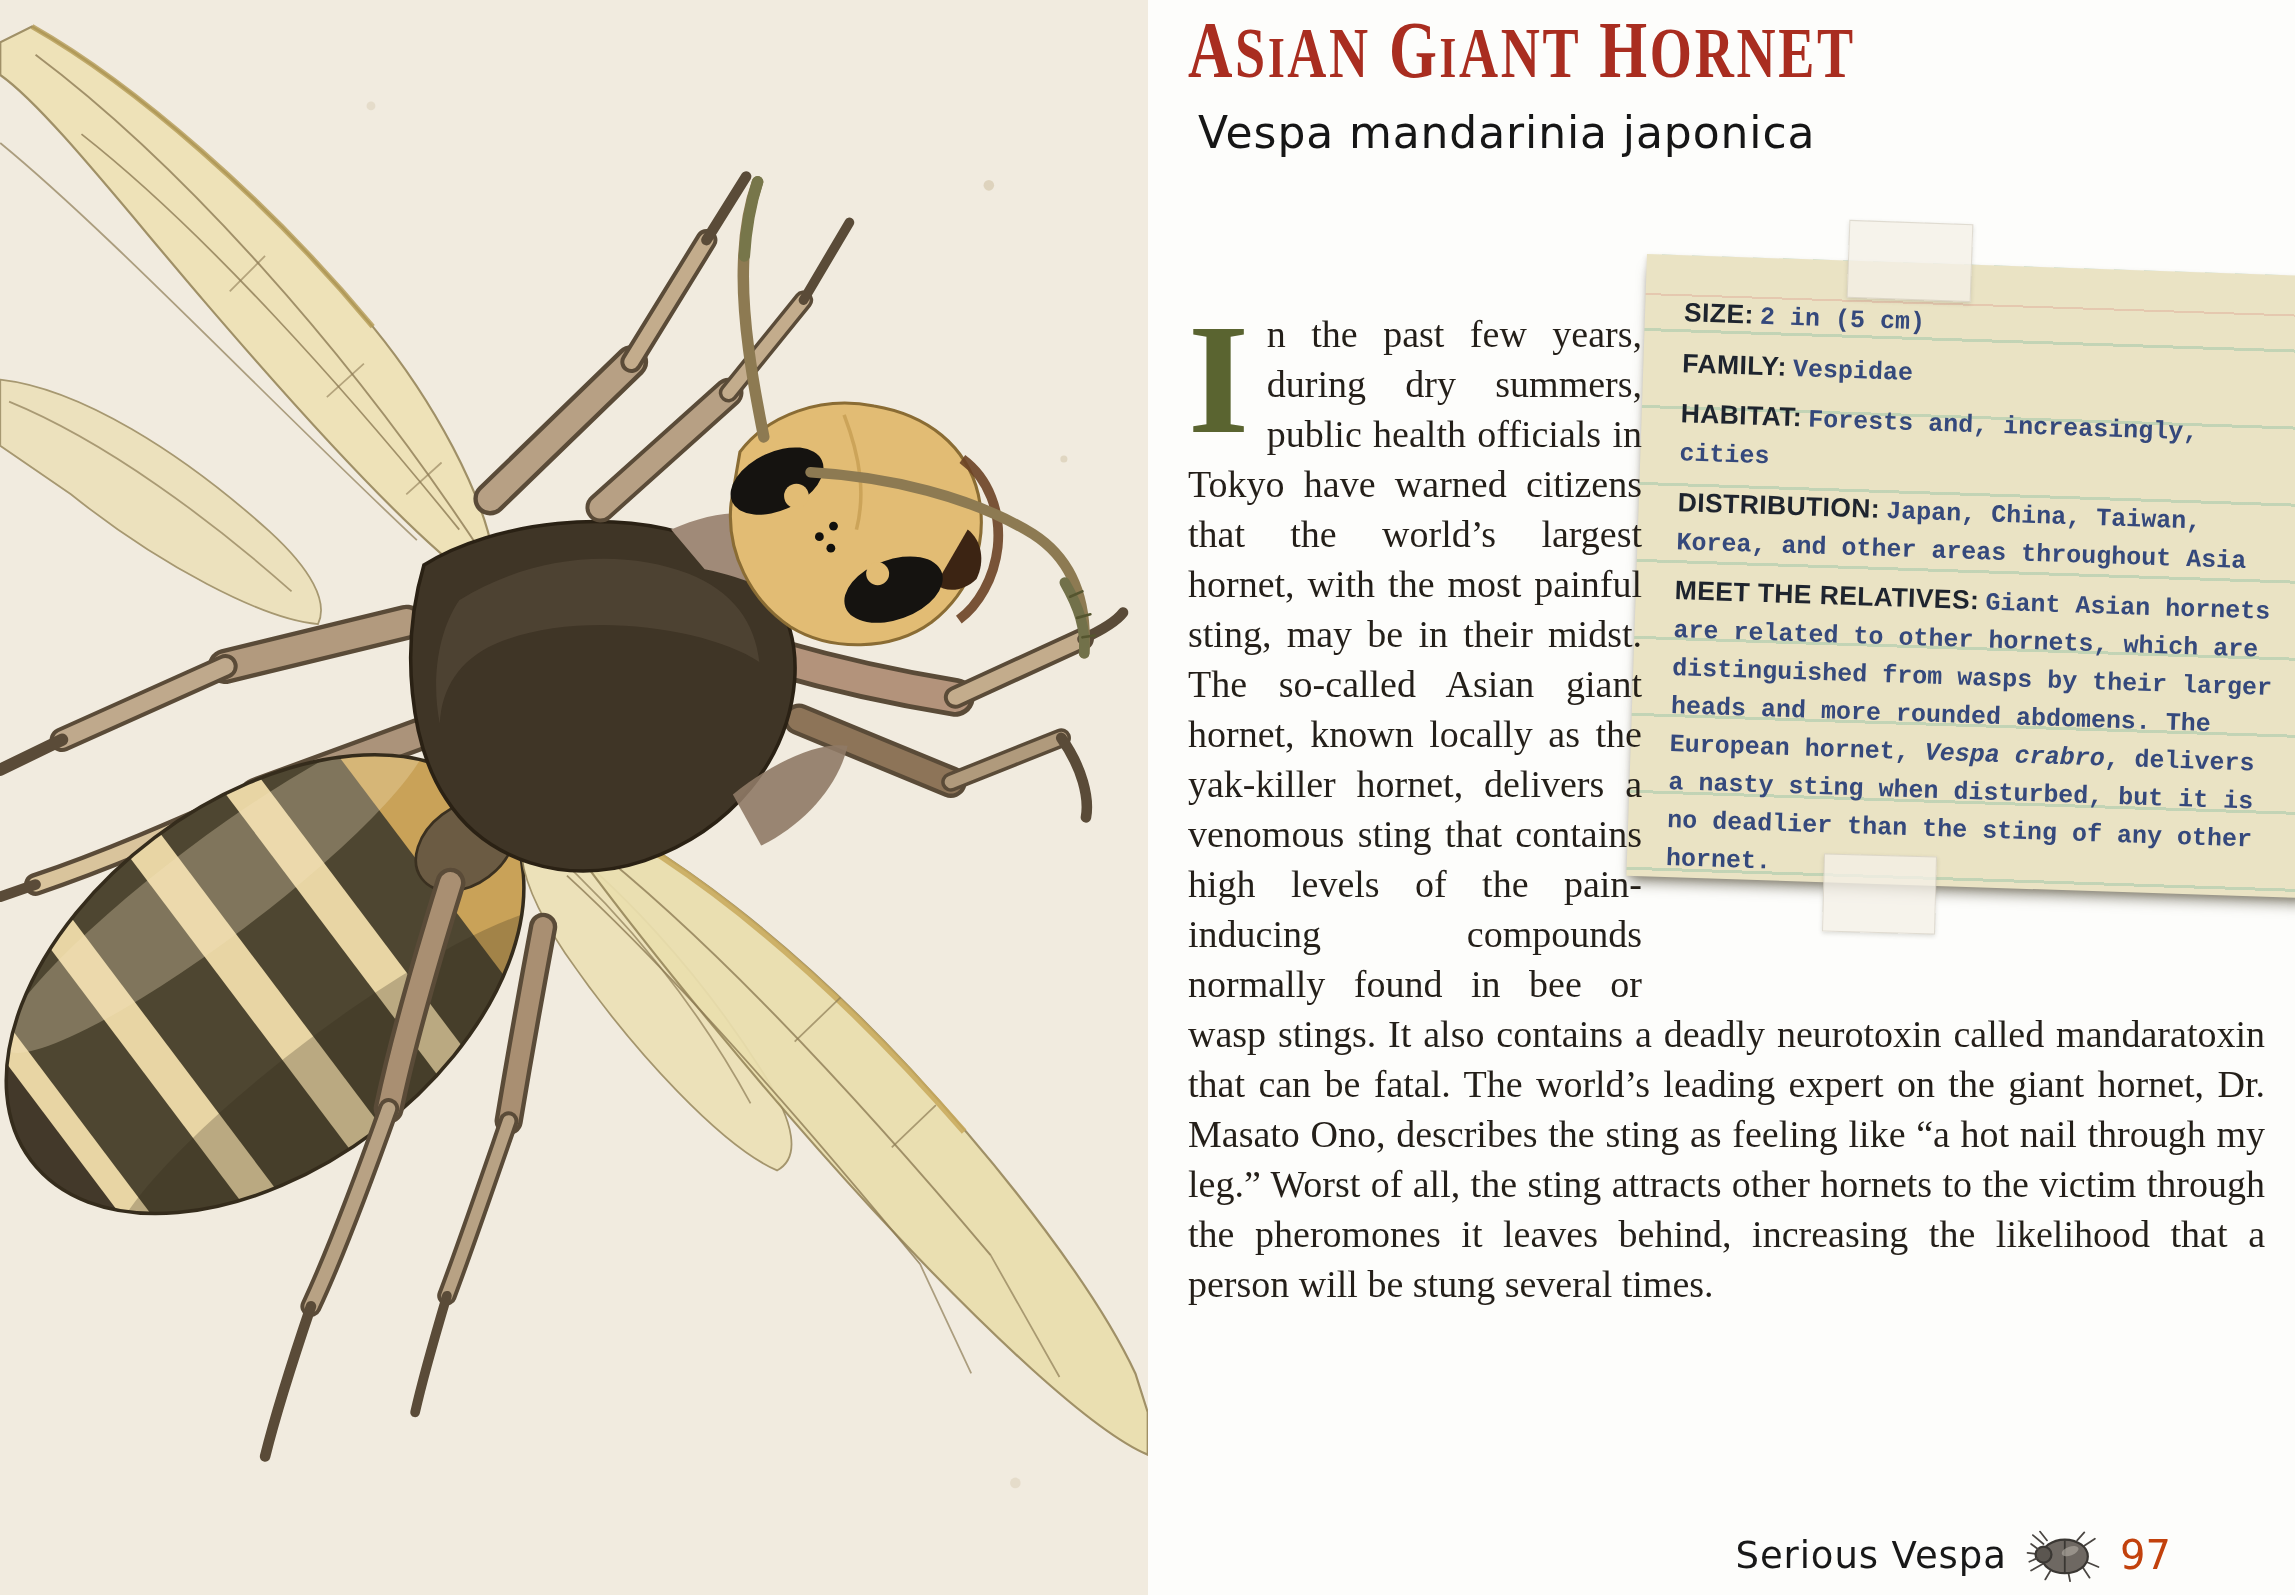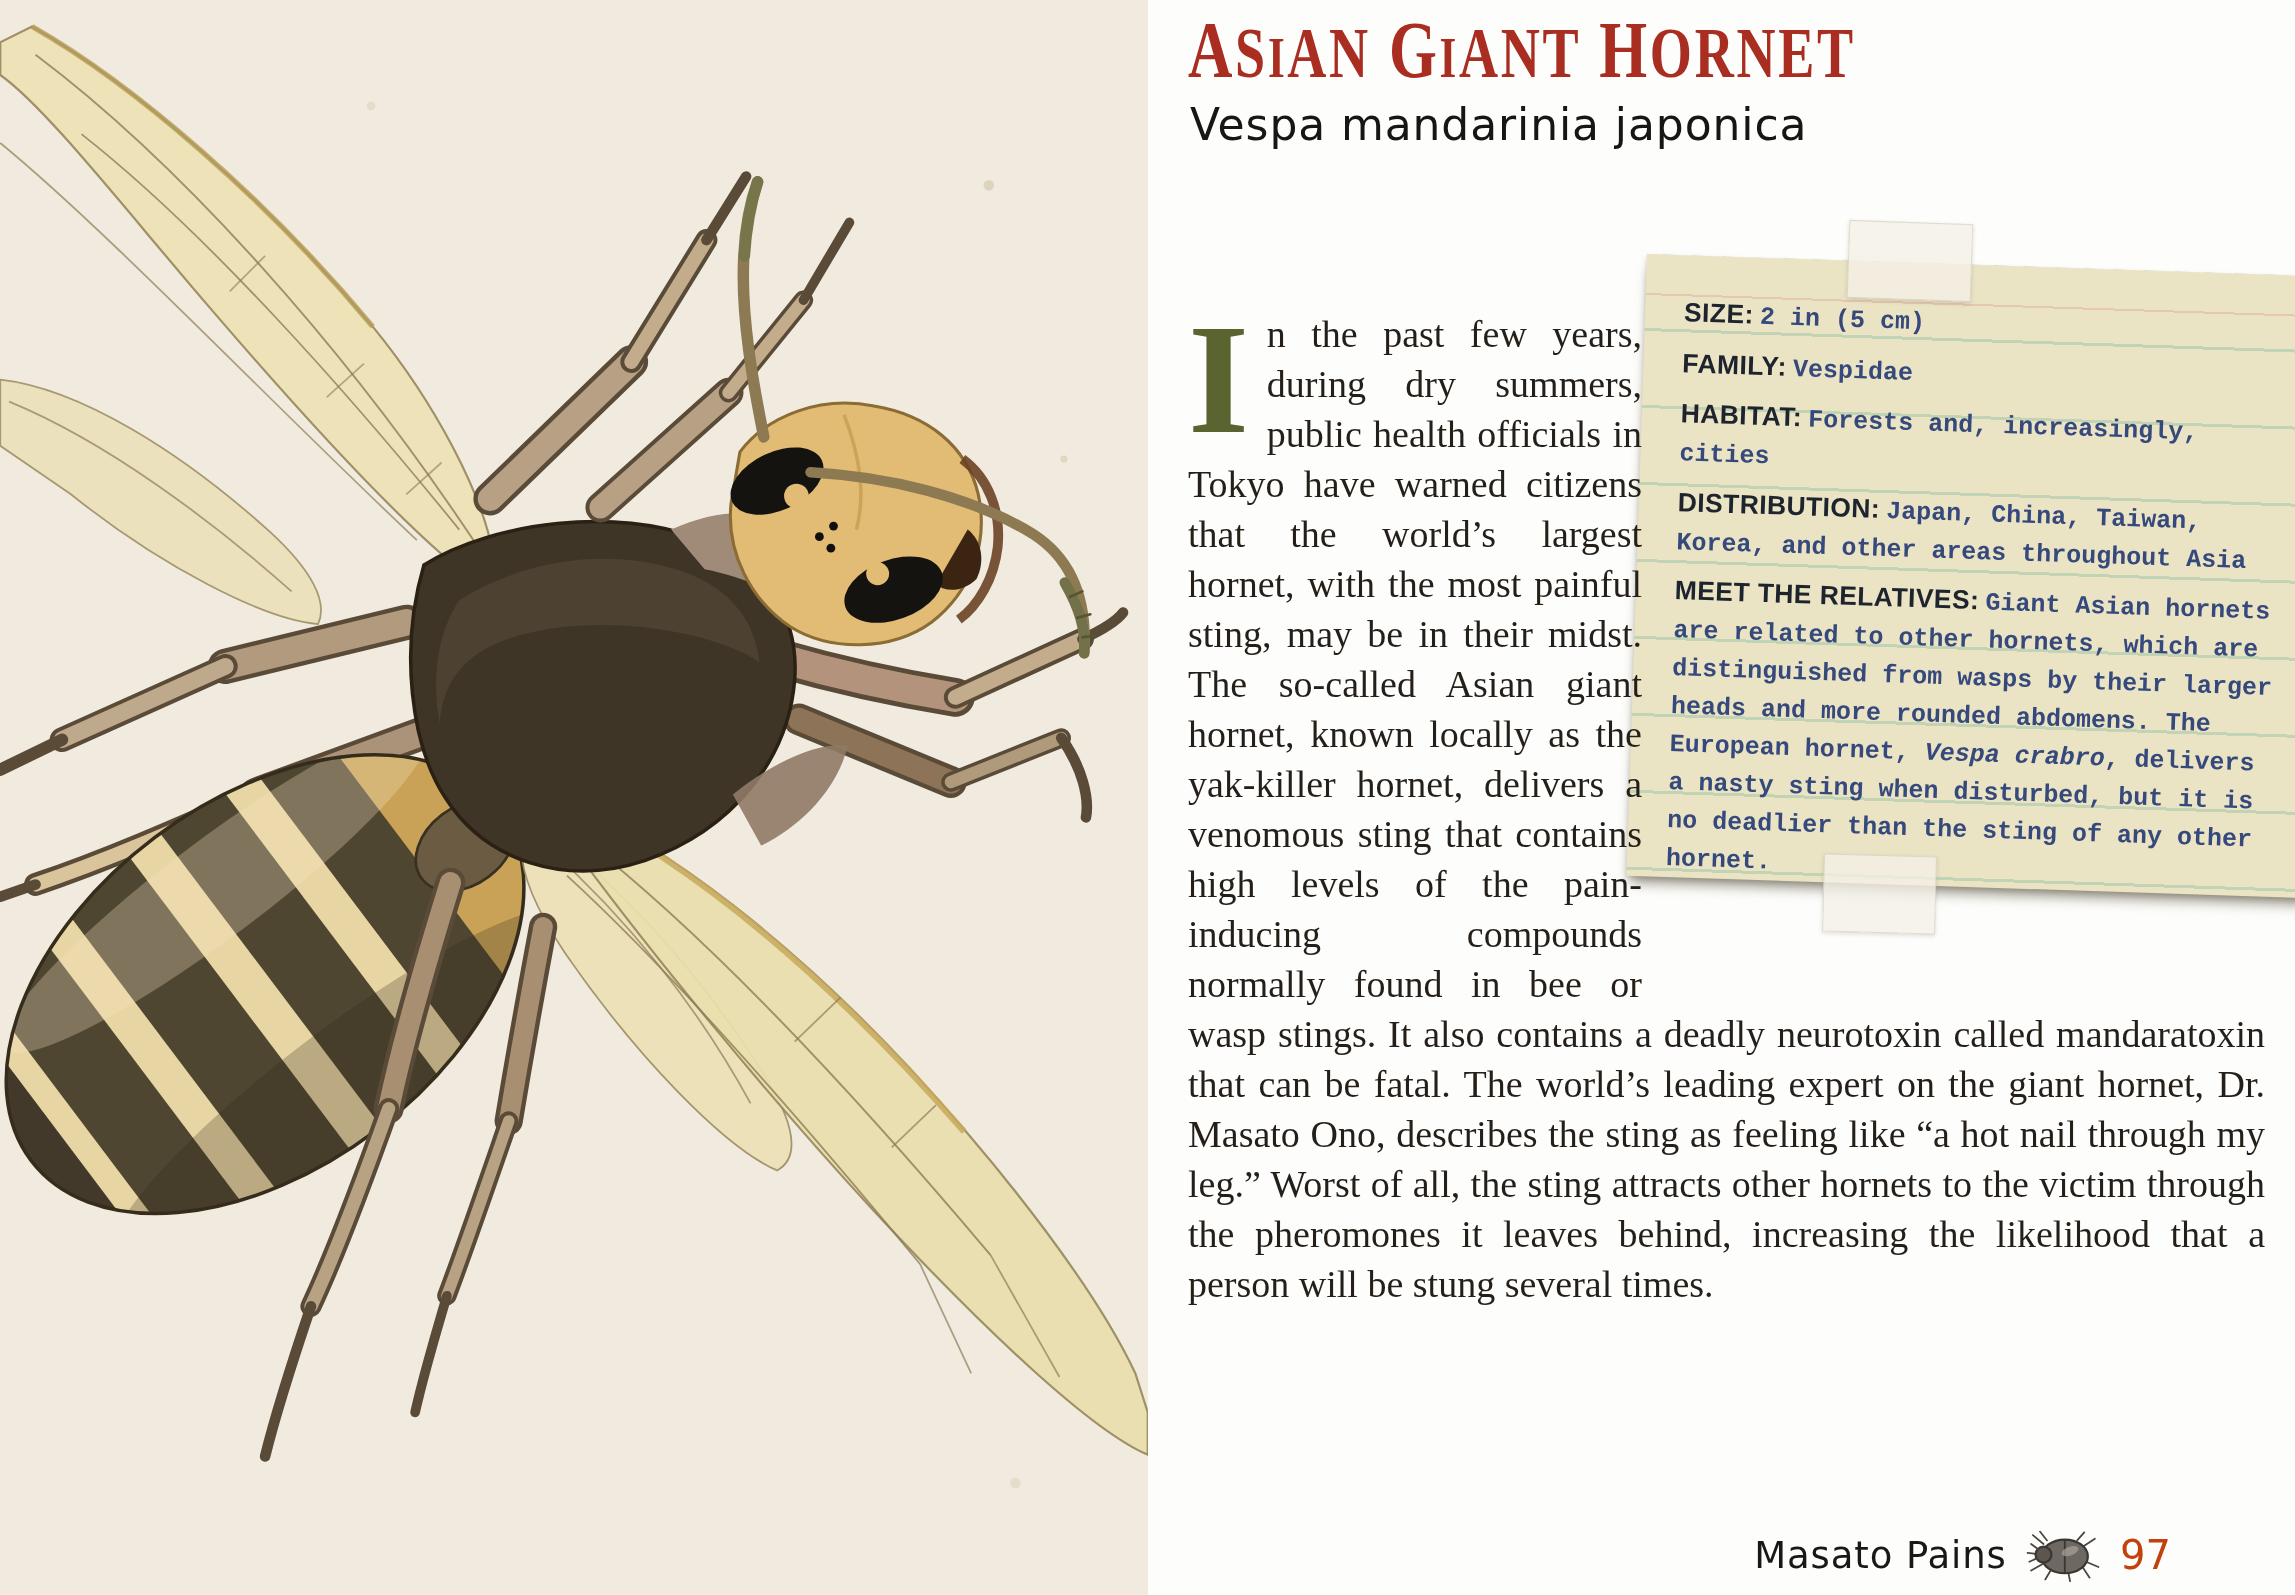--- a/index.html
+++ b/index.html
@@ -6,21 +6,21 @@
   .page{position:relative;width:2295px;height:1595px;overflow:hidden;background:#fdfdfb;font-family:"Liberation Serif",serif;padding-left:32px;}
   
   .art-pane{position:absolute;left:0;top:0;width:1148px;height:1595px;background:#f1ebdf;}
   .art-pane svg{display:block;width:100%;height:100%;}
   
   .right-page{position:absolute;left:1148px;top:0;width:1148px;height:1595px;background:#fdfdfb;}
   .title{position:absolute;left:40px;top:3.5px;margin:0;font-family:"Liberation Serif",serif;font-weight:700;color:#a92d20;font-size:81px;letter-spacing:3.5px;white-space:nowrap;transform:scaleX(.76);transform-origin:left top;}
   .title .c0{font-size:1em}
   .title .c{font-size:.88em}
   .title .ci{font-size:.7em}
-  .subtitle{position:absolute;left:42px;top:99px;margin:0;font-family:"DejaVu Sans",sans-serif;font-weight:400;font-size:44px;letter-spacing:0.9px;color:#161616;}
+  .subtitle{position:absolute;left:42px;top:99px;margin:8px;font-family:"DejaVu Sans",sans-serif;font-weight:400;font-size:44px;letter-spacing:0.9px;color:#161616;}
   
   .article{position:absolute;left:40px;top:309px;width:1077px;text-align:justify;color:#241f19;font-size:38px;line-height:50px;}
   .card-spacer{float:right;width:623px;height:666px;}
   .article p{margin:0;}
   .dropcap{float:left;font-weight:700;font-size:157px;line-height:131px;padding:5.3px 17.7px 0 0;color:#5a6430;font-family:"Liberation Serif",serif;}
   .p2{text-indent:51px;}
   
   .fact-card{position:absolute;left:499px;top:254px;width:684px;height:622px;transform:rotate(1.9deg);transform-origin:0 0;background-color:#eae3c4;
     background-image:linear-gradient(rgba(0,0,0,0) 39px, rgba(214,130,120,.28) 39px, rgba(214,130,120,.28) 41px, rgba(0,0,0,0) 41px),
       repeating-linear-gradient(to bottom, rgba(0,0,0,0) 0px, rgba(0,0,0,0) 74px, rgba(118,182,152,.34) 74px, rgba(118,182,152,.34) 77px);
@@ -205,21 +205,21 @@
     </div>
     <div class="tape tape-top"></div>
     <div class="tape tape-bottom"></div>
 
     <div class="article">
       <div class="card-spacer"></div>
       <p><span class="dropcap">I</span><span>n the past few years, during dry summers, public health officials in Tokyo have warned citizens that the world’s largest hornet, with the most painful sting, may be in their midst. The so-called Asian giant hornet, known locally as the yak-killer hornet, delivers a venomous sting that contains high levels of the pain-inducing compounds normally found in bee or wasp stings. It also contains a deadly neurotoxin called mandaratoxin that can be fatal. The world’s leading expert on the giant hornet, Dr. Masato Ono, describes the sting as feeling like “a hot nail through my leg.” Worst of all, the sting attracts other hornets to the victim through the pheromones it leaves behind, increasing the likelihood that a person will be stung several times.</span></p>
     </div>
 
     <div class="footer">
-      <span class="footer-section">Masato Pains</span>
+      <span class="footer-section">Serious Vespa</span>
       <svg class="beetle" viewBox="0 0 88 62" aria-hidden="true">
         <g stroke="#4a4642" stroke-width="2" stroke-linecap="round">
           <path d="M 22,18 L 10,8 M 26,14 L 18,4 M 20,30 L 4,28 M 22,40 L 8,48 M 60,14 L 68,5 M 68,20 L 80,12 M 70,38 L 84,44 M 66,44 L 74,56 M 30,48 L 24,58 M 50,50 L 52,60"></path>
         </g>
         <ellipse cx="46" cy="32" rx="26" ry="19" fill="#6e6862" stroke="#3a3733" stroke-width="2.5"></ellipse>
         <path d="M 46,14 L 46,50" stroke="#3a3733" stroke-width="2"></path>
         <ellipse cx="52" cy="26" rx="10" ry="5" fill="#a8a29a" opacity=".7" transform="rotate(-20 52 26)"></ellipse>
         <circle cx="22" cy="30" r="9" fill="#5b5650" stroke="#3a3733" stroke-width="2.5"></circle>
         <path d="M 16,24 L 8,18 M 15,34 L 6,38" stroke="#4a4642" stroke-width="2" stroke-linecap="round"></path>
       </svg>

